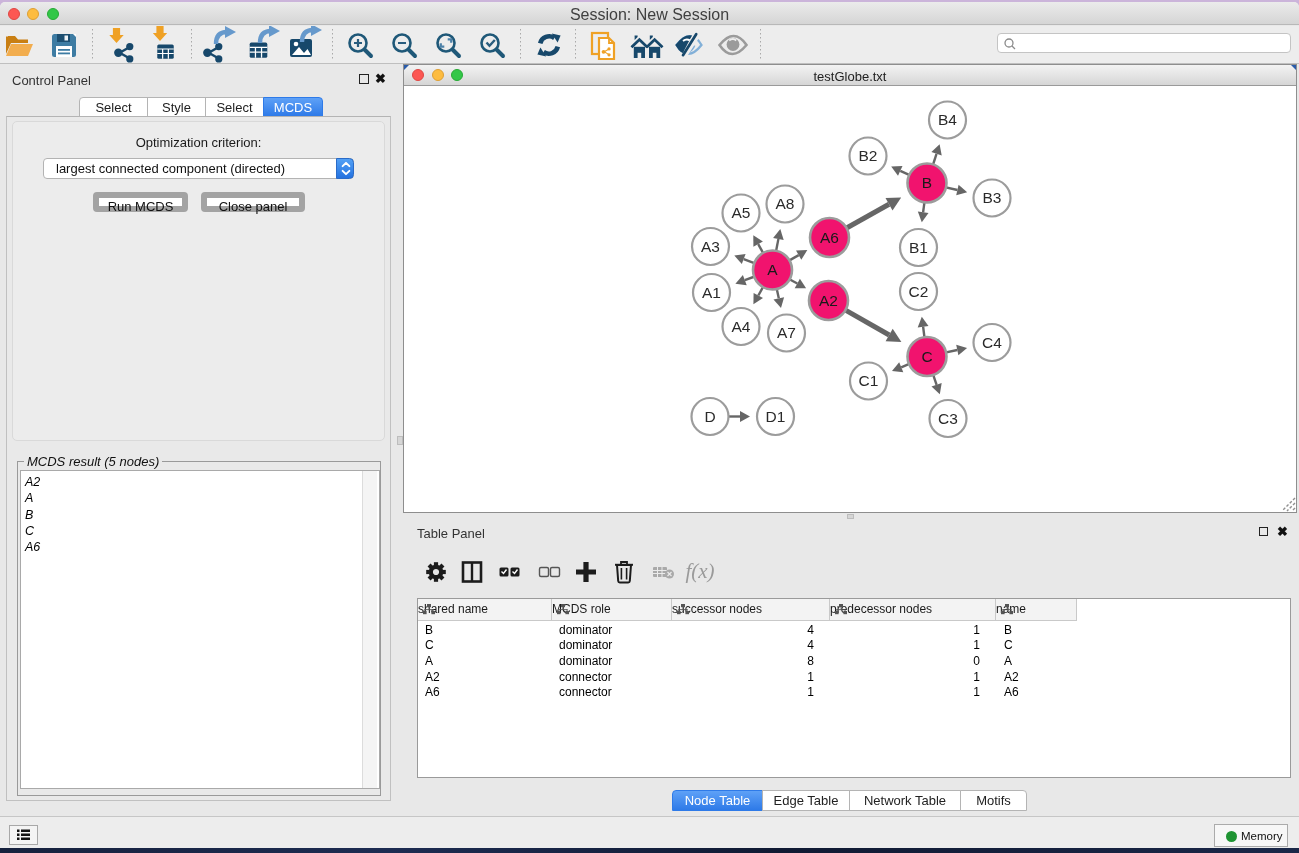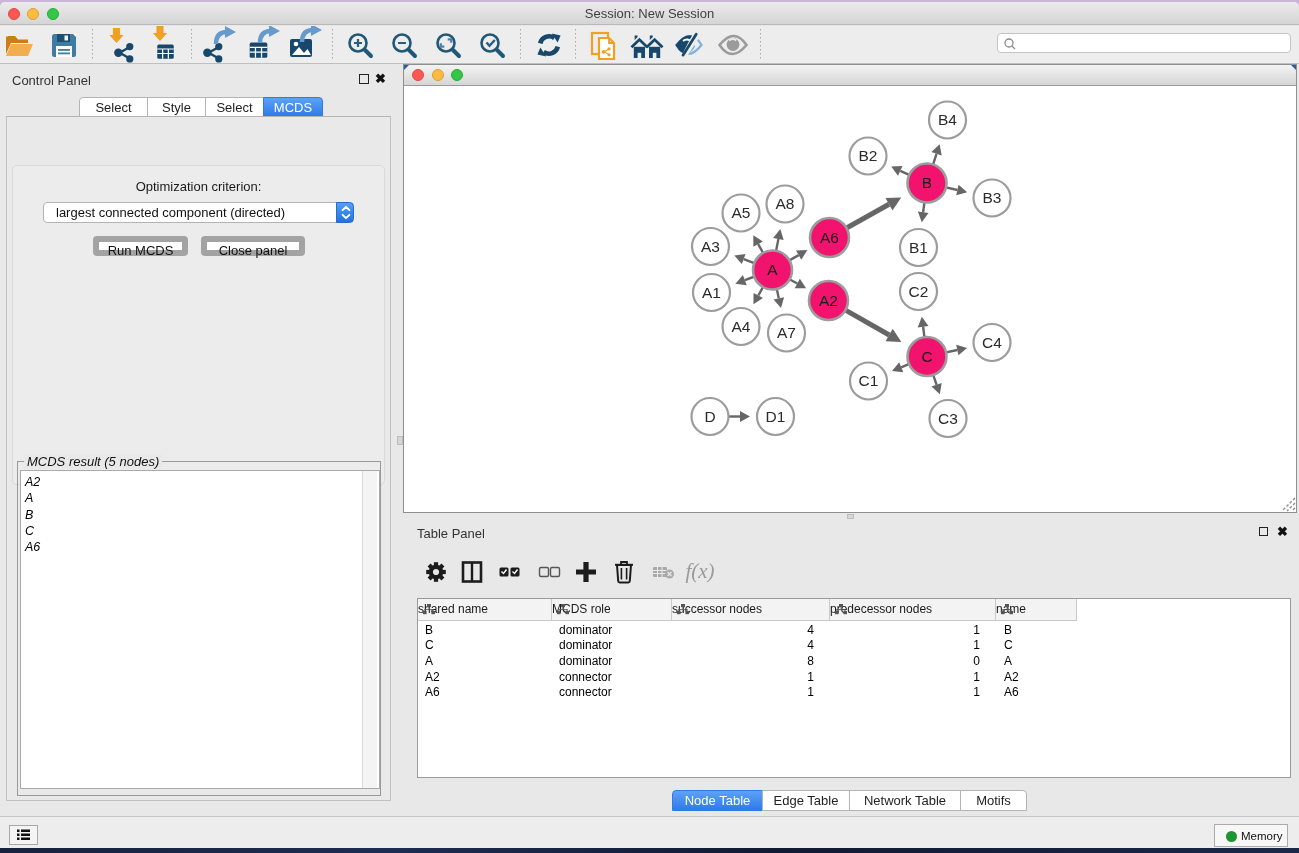--- a/index.html
+++ b/index.html
@@ -4,32 +4,32 @@
 <style>
 * { margin:0; padding:0; box-sizing:border-box; }
 html,body { width:1299px; height:853px; overflow:hidden; }
 body { font-family:"Liberation Sans", sans-serif; background:#cbb4da; position:relative; }
 #win { position:absolute; left:0; top:2px; width:1299px; height:846px; background:#e8e8e8; border-radius:5px 5px 0 0; overflow:hidden; }
 #titlebar { position:absolute; left:0; top:0; width:1299px; height:23px; background:linear-gradient(#ebebeb,#d5d5d5); border-bottom:1px solid #b8b8b8; border-radius:5px 5px 0 0; }
 .tl { position:absolute; top:5.5px; width:12px; height:12px; border-radius:50%; }
 #titlebar .t1 { left:7.5px;  background:#fc5753; border:0.5px solid #df4744; }
 #titlebar .t2 { left:27px; background:#fdbc40; border:0.5px solid #de9f34; }
 #titlebar .t3 { left:46.5px; background:#33c748; border:0.5px solid #27aa35; }
-#titletext { position:absolute; top:4px; left:0; width:100%; text-align:center; font-size:13px; color:#404040; }
+#titletext { position:absolute; top:4px; left:0; width:100%; text-align:center; font-size:16px; color:#404040; }
 #toolbar { position:absolute; left:0; top:24px; width:1299px; height:38px; background:#ededed; border-bottom:1px solid #bfbfbf; }
 #search { position:absolute; left:997px; top:7px; width:294px; height:20px; background:#fff; border:1px solid #c4c4c4; border-radius:4px; }
 #search svg { position:absolute; left:5px; top:3px; }
 
 #cp-title { position:absolute; left:12px; top:71px; font-size:13px; color:#333; }
 #cp-sq { position:absolute; left:359px; top:72px; width:10px; height:10px; border:1.6px solid #222; }
 #cp-x { position:absolute; left:375px; top:69px; font-size:13px; font-weight:bold; color:#111; }
 #cp-tabs { position:absolute; left:79px; top:95px; height:20px; }
 .cptab { position:absolute; top:0; height:20px; background:#fff; border:1px solid #b4b4b4; font-size:13px; color:#222; text-align:center; line-height:19px; }
 #cp-panel { position:absolute; left:6px; top:114px; width:385px; height:685px; background:#e9e9e9; border:1px solid #c0c0c0; border-top:1px solid #b4b4b4; }
-#cp-inner { position:absolute; left:5px; top:4px; width:373px; height:320px; background:#ececec; border:1px solid #d9d9d9; border-radius:5px;margin-top:44px; }
+#cp-inner { position:absolute; left:5px; top:4px; width:373px; height:320px; background:#ececec; border:1px solid #d9d9d9; border-radius:5px; }
 #opt-label { position:absolute; left:0; top:13px; width:100%; text-align:center; font-size:13px; color:#1a1a1a; }
 #dropdown { position:absolute; left:30px; top:36px; width:311px; height:21px; background:#fff; border:1px solid #b3b3b3; border-radius:4px; font-size:13px; color:#111; line-height:19px; padding-left:12px; }
 #dd-btn { position:absolute; right:-1px; top:-1px; width:18px; height:21px; border-radius:0 4.5px 4.5px 0; background:linear-gradient(#52a0f5,#2472e0); border:1px solid #2a6bc8; }
 .btn { position:absolute; top:70px; height:20px; background:#fff; border:6px solid #a3a3a3; border-radius:4px; font-size:13px; color:#111; text-align:center; line-height:18px; }
 #fieldset { position:absolute; left:10px; top:344px; width:364px; height:335px; border:1px solid #9a9a9a;font-style:italic; }
 #fs-legend { position:absolute; left:6px; top:-8px; background:#e9e9e9; font-size:13px; color:#111; padding:0 3px; }
 #fs-list { position:absolute; left:2px; top:8px; width:360px; height:319px; background:#fff; border:1px solid #a9a9a9; font-size:12.5px; color:#000; padding-top:3px; }
 #fs-list .li { padding-left:4px; height:16.3px; line-height:16.3px; }
 #fs-scroll { position:absolute; right:2px; top:0px; width:15px; height:317px; background:#f4f4f4; border-left:1px solid #dcdcdc; }
 
@@ -280,20 +280,21 @@
         <div id="fs-scroll"></div>
       </div>
     </div>
   </div>
 
   <div id="netwin">
     <div id="net-titlebar">
       <div class="tl t1"></div>
         <div class="tl t2"></div>
         <div class="tl t3"></div>
+      <div id="net-title">testGlobe.txt</div>
         <svg width="5" height="5" style="position:absolute;left:0;top:0;">
           <path d="M0,0 L5,0 L0,5 Z" fill="#2a5caa"></path>
         </svg>
         <svg width="5" height="5" style="position:absolute;right:0;top:0;">
           <path d="M0,0 L5,0 L5,5 Z" fill="#2a5caa"></path>
         </svg>
     </div>
     <svg id="graph" width="892" height="426" viewBox="0 0 892 426" style="position:absolute;left:0;top:21px;">
 <line x1="360.8" y1="170.0" x2="354.2" y2="158.1" stroke="#666" stroke-width="2.4"></line>
 <polygon points="349.3,149.3 358.9,155.5 349.4,160.7" fill="#666"></polygon>

